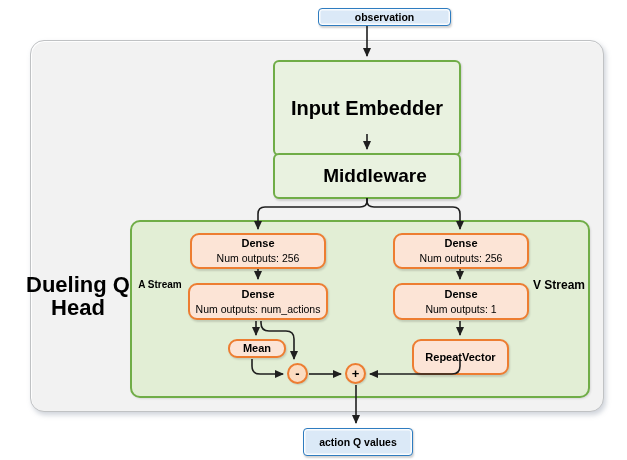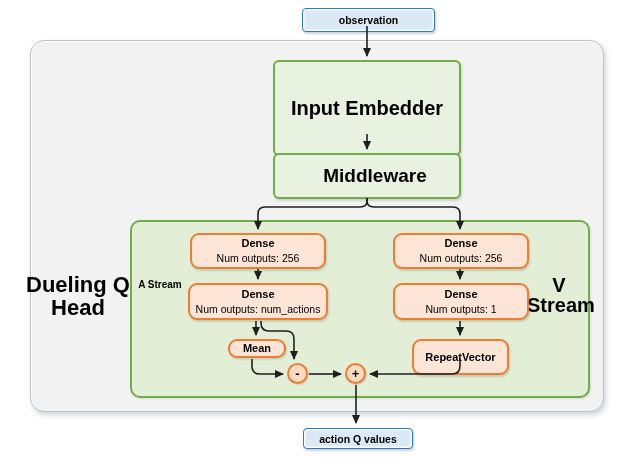--- a/index.html
+++ b/index.html
@@ -87,27 +87,27 @@
     width: 21px; height: 21px; border-radius: 50%;
     background: var(--circle-bg);
     border: 2px solid var(--orange-border);
     display: flex; align-items: center; justify-content: center;
     font-size: 13px; font-weight: bold; line-height: 1;
     box-shadow: 1px 1px 1.5px rgba(0,0,0,0.12);
   }
   .minus-circle { left: 287px; top: 363px; }
   .plus-circle  { left: 345px; top: 363px; }
 
-  .observation-box { left: 302px; top: 8px;   width: 133px; height: 24px; }
-  .action-box      { left: 303px; top: 428px; width: 110px; height: 21px; }
+  .observation-box { left: 318px; top: 8px;   width: 133px; height: 18px; }
+  .action-box      { left: 303px; top: 428px; width: 110px; height: 28px; }
 
   .side-label { text-align: center; font-weight: bold; }
   .dueling-label  { left: 26px;  top: 273px; width: 104px; font-size: 22px; line-height: 23px; }
   .a-stream-label { left: 132px; top: 275px; width: 56px;  font-size: 10px; line-height: 20px; }
-  .v-stream-label { left: 527px; top: 275px; width: 64px;  font-size: 20px; line-height: 20px; }
+  .v-stream-label { left: 527px; top: 275px; width: 64px;  font-size: 12px; line-height: 20px; }
 
   svg.arrows { position: absolute; left: 0; top: 0; pointer-events: none; }
   .arrow { stroke: var(--arrow-color); stroke-width: 1.6; fill: none; }
   .arrowhead-fill { fill: var(--arrow-color); }
 </style>
 </head>
 <body>
 
 <div class="canvas">
 

